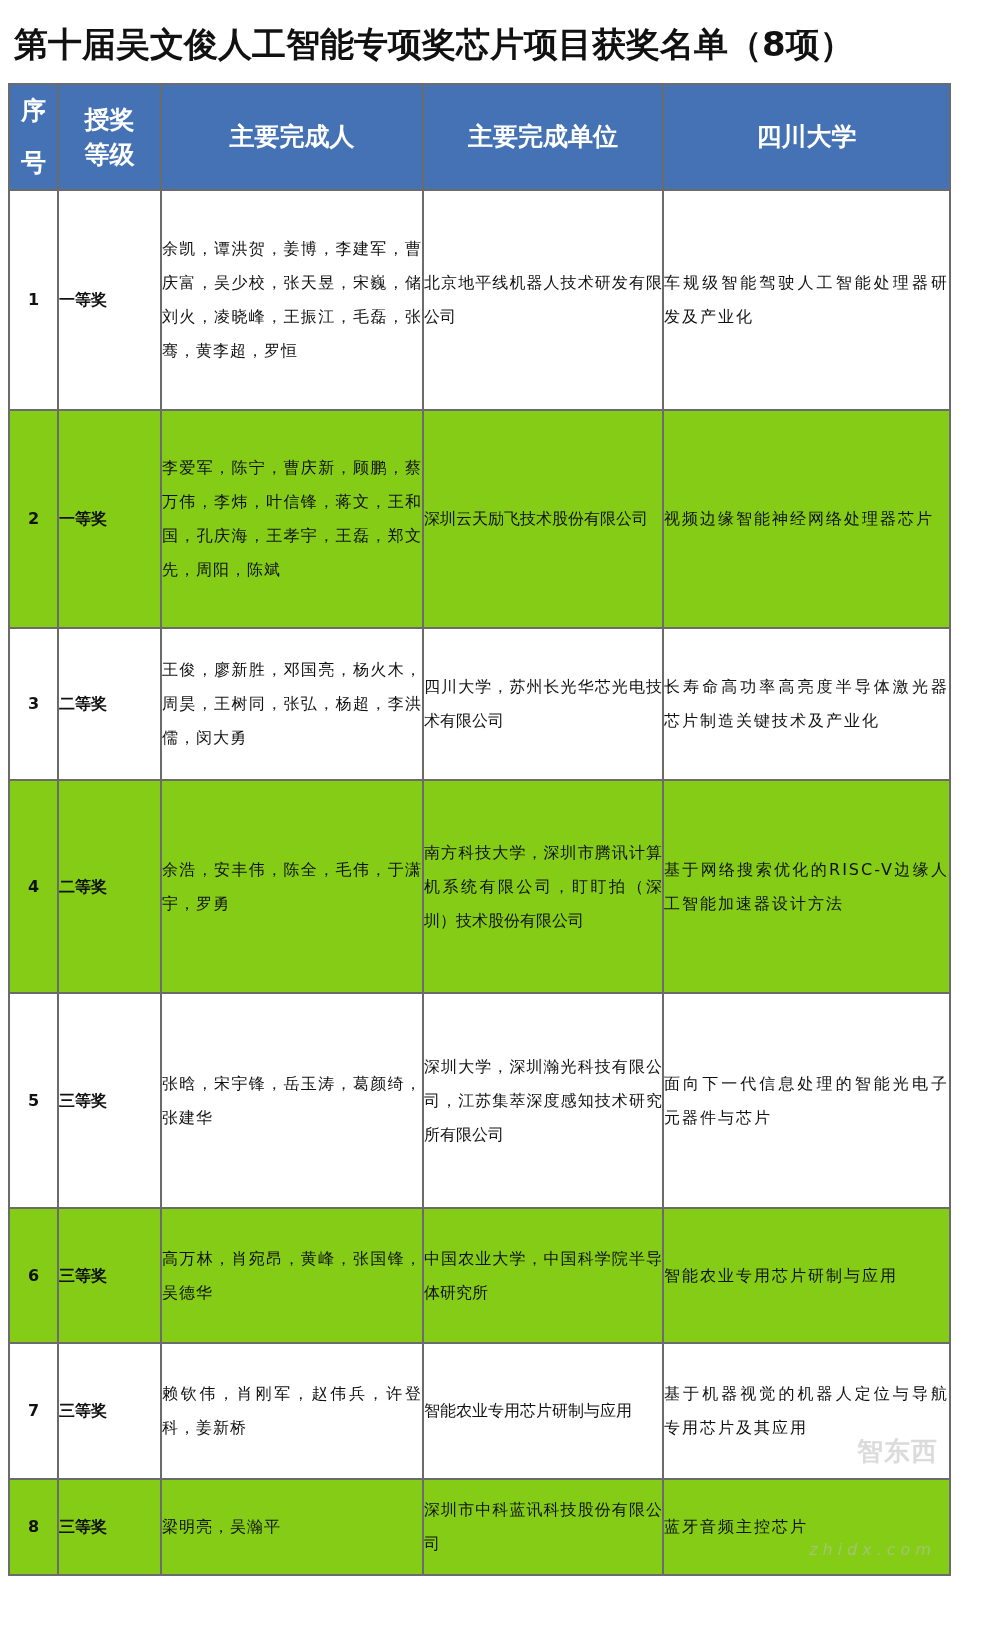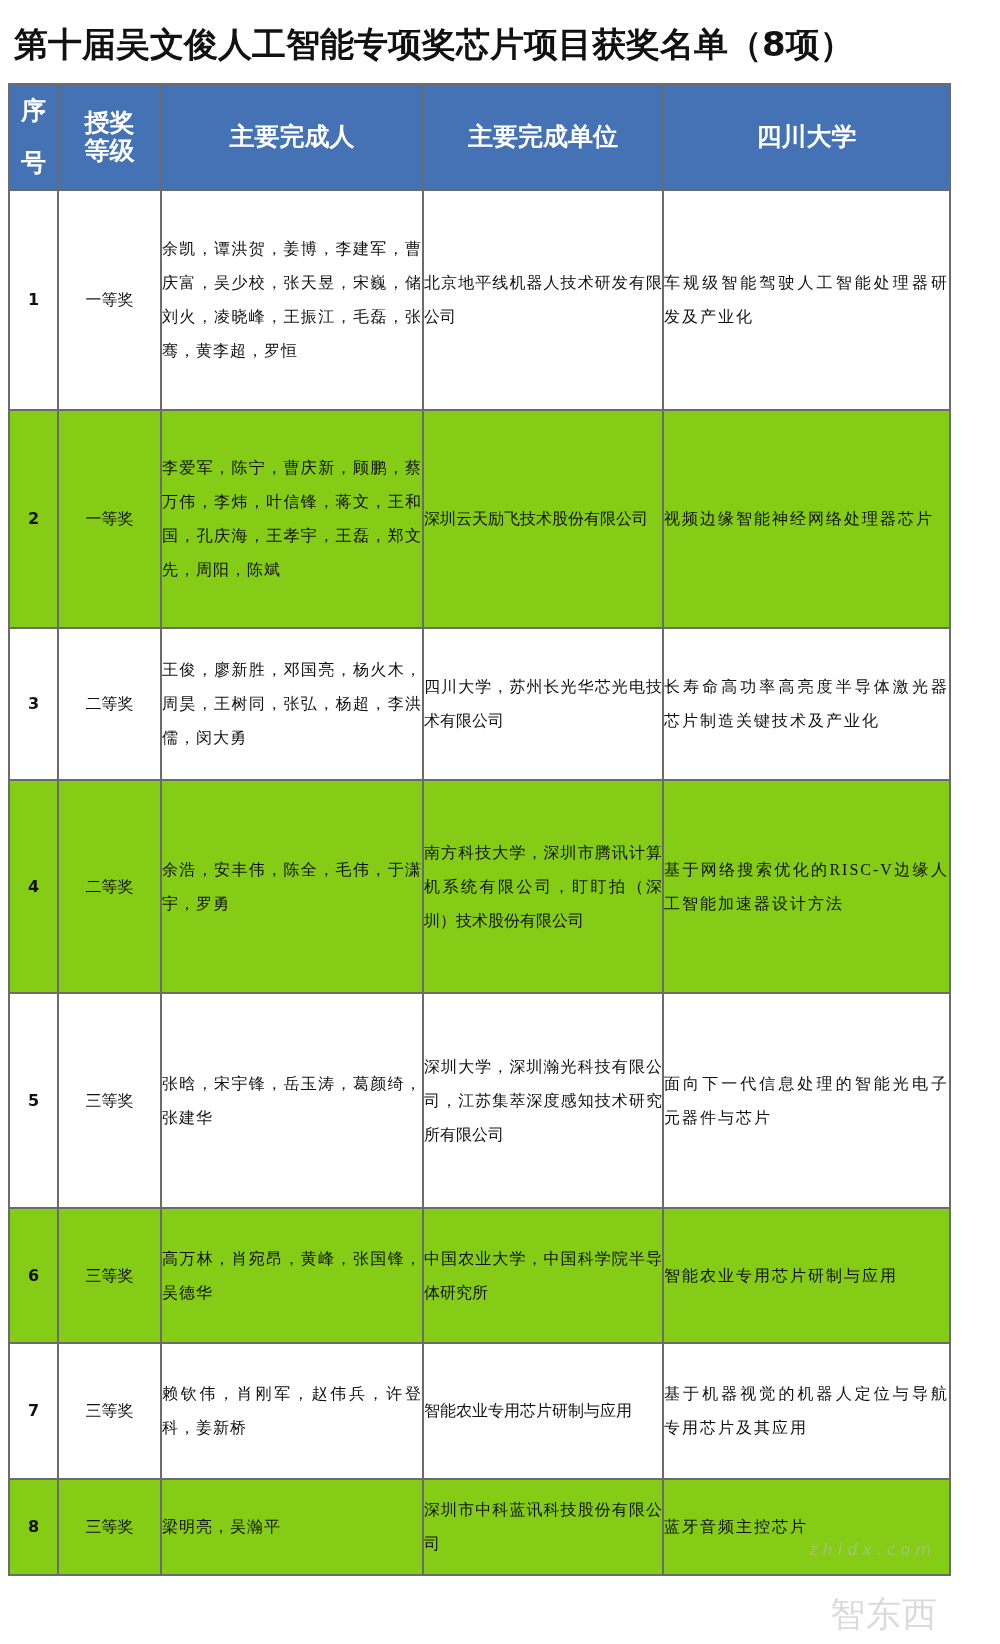--- a/index.html
+++ b/index.html
@@ -8,26 +8,26 @@
   .title { position: absolute; left: 14px; top: 14px; height: 60px; line-height: 60px;
            font-size: 34px; font-weight: bold; color: #111; letter-spacing: 0px; white-space: nowrap; text-align: right; }
   table.awards { position: absolute; left: 8px; top: 83px; width: 941px;
                  border-collapse: collapse; table-layout: fixed; }
   table.awards th, table.awards td { border: 2px solid #6b6b6b; padding: 0; vertical-align: middle; }
   table.awards thead th { background: #4472b4; color: #ffffff; font-weight: bold;
                           font-size: 25px; line-height: 38px; text-align: center; height: 91px; }
   table.awards tbody td { font-size: 16px; line-height: 34px; }
   tr.alt td { background: #84cc16; }
   td.num { text-align: center; font-weight: bold; font-size: 25px; }
-  td.level { text-align: center; font-size: 24px; }
+  td.level { text-align: left; font-size: 24px; font-weight: bold; }
   td.people, td.unit, td.result { text-align: justify; padding: 0 8px 0 9px; }
   td.people { letter-spacing: 1px; }
-  td.result { letter-spacing: 2px; font-family: Liberation Serif, serif; }
-  .watermark { position: absolute; right: 62px; top: 1591px; color: rgba(190,190,190,0.55);
-               font-size: 35px; font-weight: normal; letter-spacing: 1px; pointer-events: none; }
+  td.result { letter-spacing: 2px; }
+  .watermark { position: absolute; right: 62px; top: 1434px; color: rgba(190,190,190,0.55);
+               font-size: 26px; font-weight: bold; letter-spacing: 1px; pointer-events: none; }
   .watermark-sub { position: absolute; right: 64px; top: 1540px; color: rgba(190,190,190,0.55);
                    font-size: 16px; letter-spacing: 5px; font-style: italic; pointer-events: none; }
 </style>
 </head>
 <body>
 
 <div class="title">第十届吴文俊人工智能专项奖芯片项目获奖名单（8项）</div>
 
 <table class="awards">
   <colgroup>
@@ -36,21 +36,21 @@
     <col style="width:262px">
     <col style="width:240px">
     <col style="width:287px">
   </colgroup>
   <thead>
     <tr>
       <th>
           <div style="width:30px;margin:0 auto;line-height:52px">序号</div>
         </th>
       <th>
-          <div style="width:56px;margin:4px auto;line-height:28px">授奖等级</div>
+          <div style="width:56px;margin:4px auto;line-height:35px">授奖等级</div>
         </th>
       <th>主要完成人</th>
       <th>主要完成单位</th>
       <th>四川大学</th>
     </tr>
   </thead>
   <tbody>
     <tr style="height:220px">
       <td class="num">1</td>
       <td class="level">一等奖</td>

